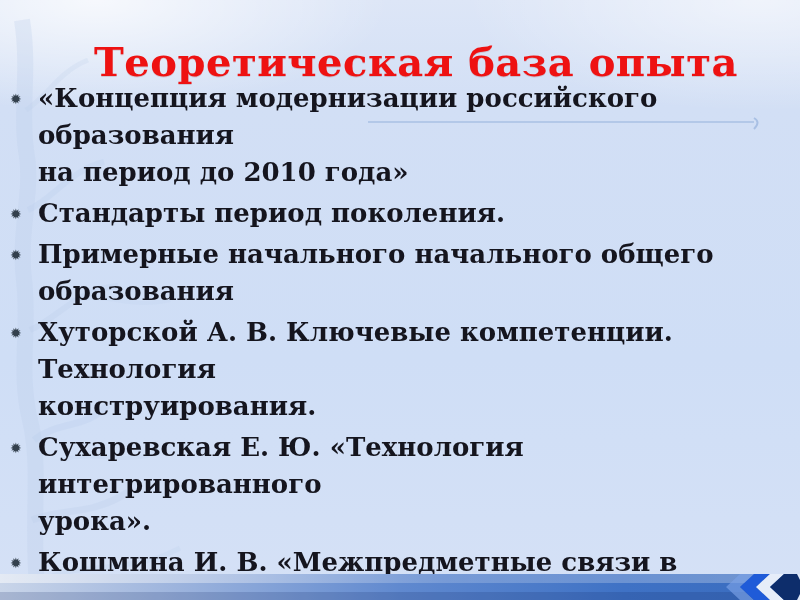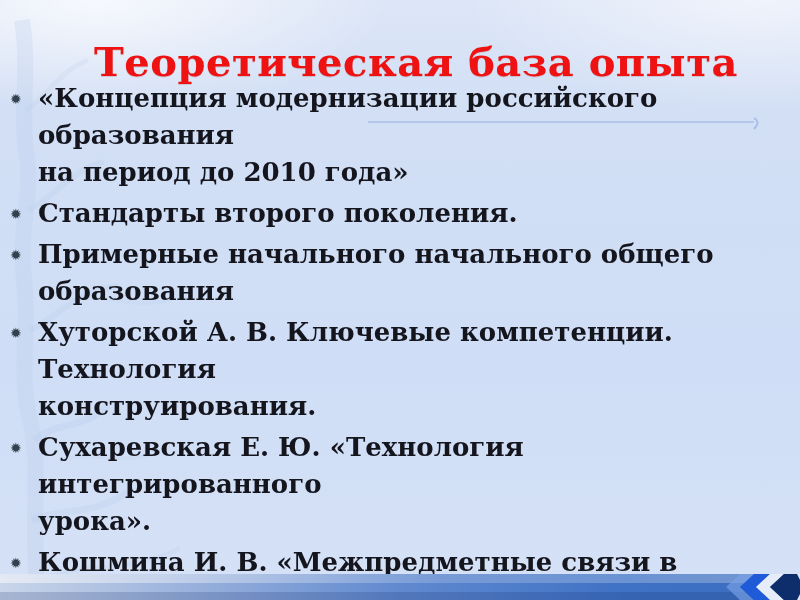--- a/index.html
+++ b/index.html
@@ -139,21 +139,21 @@
   <h1 class="title">Теоретическая база опыта</h1>
 
   <ul class="bullets">
     <li>
       <span class="marker">✹</span>
       <span class="text">«Концепция модернизации российского образования
 на период до 2010 года»</span>
     </li>
     <li>
       <span class="marker">✹</span>
-      <span class="text">Стандарты второго поколения.</span>
+      <span class="text">Стандарты период поколения.</span>
     </li>
     <li>
       <span class="marker">✹</span>
       <span class="text">Примерные начального начального общего
 образования</span>
     </li>
     <li>
       <span class="marker">✹</span>
       <span class="text">Хуторской А. В. Ключевые компетенции. Технология
 конструирования.</span>

